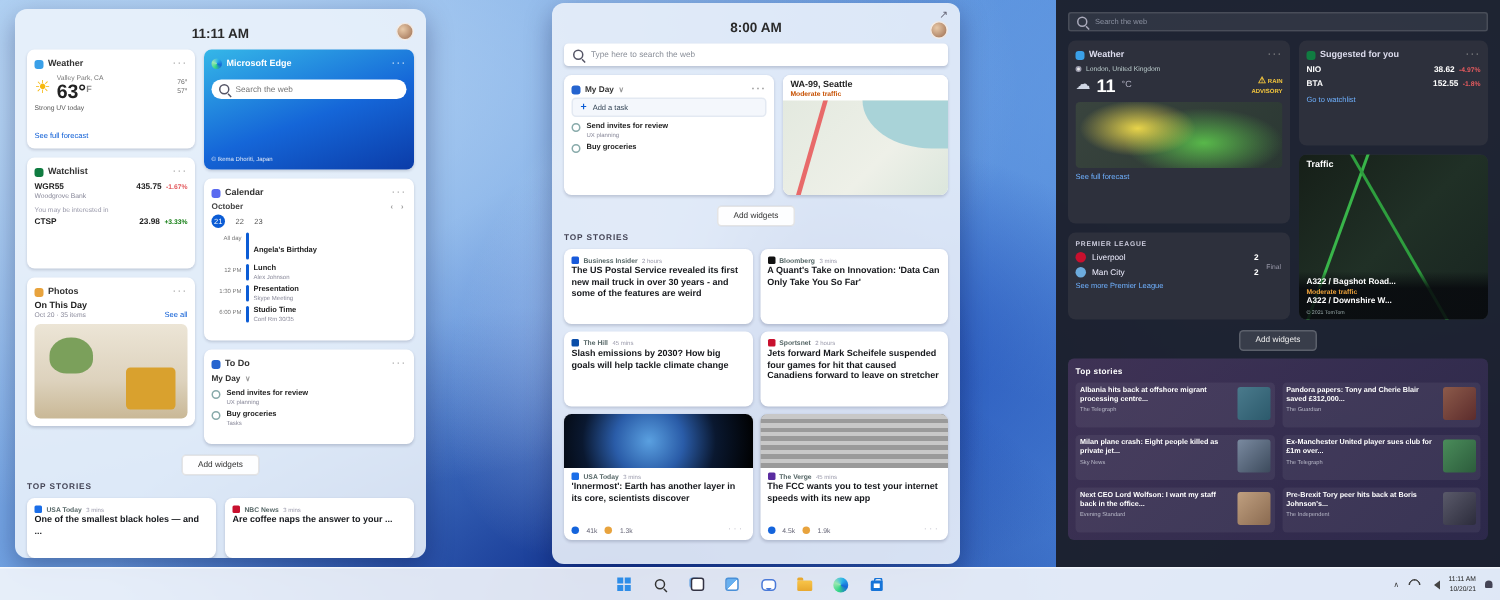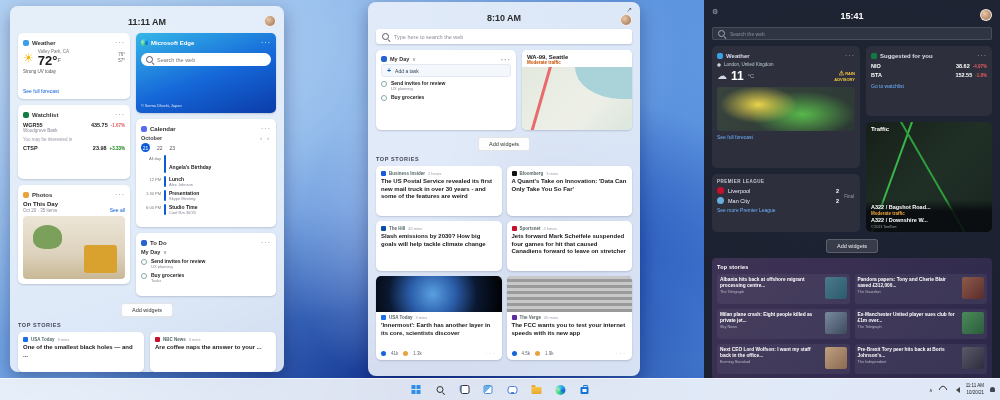--- a/index.html
+++ b/index.html
@@ -244,21 +244,21 @@
         <div class="card weather">
           <div class="whead">
             <span class="wic" style="background:#3aa0e8"></span>
             <span class="wtitle">Weather</span>
             <span class="meat">···</span>
           </div>
           <div class="wxrow">
             <span class="wxsun">☀</span>
             <div>
               <div class="wxloc">Valley Park, CA</div>
-              <div class="wxtemp"><span>72°</span><span class="wxunit">F</span></div>
+              <div class="wxtemp"><span>63°</span><span class="wxunit">F</span></div>
             </div>
             <div class="wxhl">
               <div>76°</div>
               <div>57°</div>
             </div>
           </div>
           <div class="wxcond">Strong UV today</div>
           <div class="link">See full forecast</div>
         </div>
 
@@ -404,21 +404,21 @@
           <span class="srcname">NBC News</span>
           <span class="srctime">3 mins</span>
         </div>
         <div class="stitle">Are coffee naps the answer to your ...</div>
       </div>
     </div>
   </div>
 
   <div id="pm" class="panel">
     <div class="phead">
-      <div class="ptime">8:10 AM</div>
+      <div class="ptime">8:00 AM</div>
       <span class="cornerglyph expand">↗</span>
       <div class="avatar" style="top:4px"></div>
     </div>
     <div class="msearch">
       <span class="mag"></span>
       <input type="text" placeholder="Type here to search the web" style="">
     </div>
     <div class="mgrid">
       <div class="card myday">
         <div class="mydayrow">
@@ -526,25 +526,20 @@
           <span>4.5k</span>
           <span class="rdot ramber"></span>
           <span>1.9k</span>
           <span class="ract">···</span>
         </div>
       </div>
     </div>
   </div>
 
   <div id="pr" class="panel">
-    <div class="phead">
-      <span class="cornerglyph gear">⚙</span>
-      <div class="ptime">15:41</div>
-      <div class="avatar"></div>
-    </div>
     <div class="rsearch">
       <span class="mag"></span>
       <input type="text" placeholder="Search the web" style="">
     </div>
 
     <div class="rgrid">
       <div class="col">
         <div class="card rweather">
           <div class="whead">
             <span class="wic" style="background:#3aa0e8"></span>

